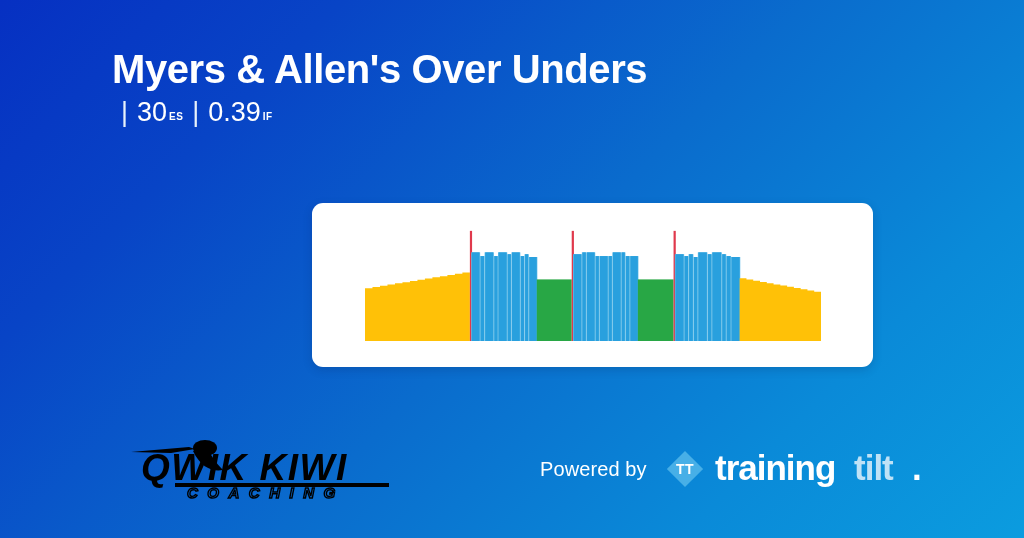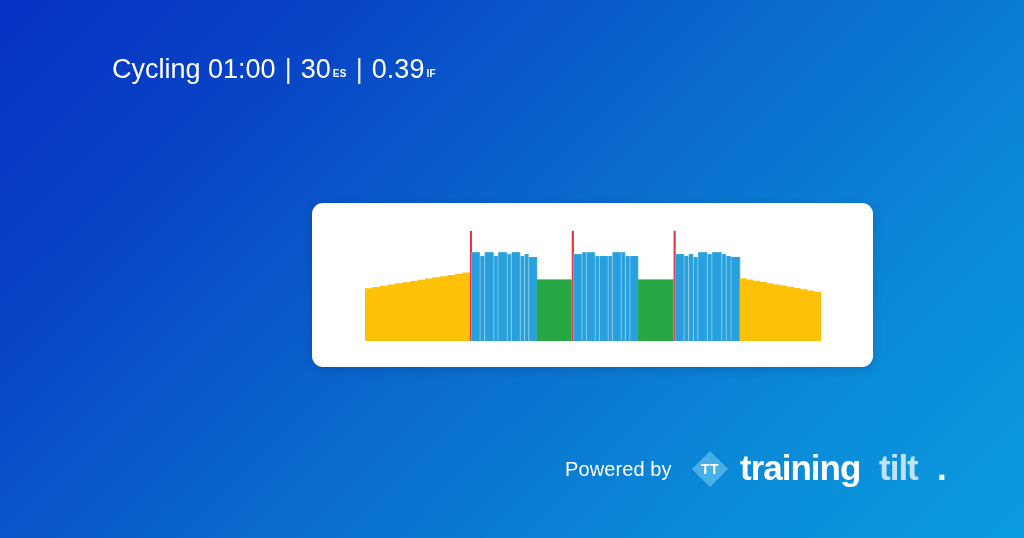--- a/index.html
+++ b/index.html
@@ -109,47 +109,43 @@
     display: flex;
     align-items: center;
     height: 54px;
   }
 
   #powered-by-label {
     font-size: 20px;
     font-weight: 400;
     color: #ffffff;
     letter-spacing: 0.1px;
-    margin-left: 25px;
   }
 
   #tt-diamond {
     width: 44px;
     height: 44px;
     margin-left: 16px;
     margin-right: 8px;
     position: relative;
     flex: none;
   }
 
   #trainingtilt-wordmark {
     height: 40px;
     width: 214px;
   }
 </style>
 </head>
 <body>
 
 <div id="header">
+  <div id="page-title">Myers &amp; Allen's Over Unders</div>
 
   <div id="subtitle">
-    <span>
-      <span>Cycling</span>
-      <span>01:00</span>
-    </span>
     <span class="sub-sep">|</span>
     <span>
       <span>30</span><span class="unit">ES</span>
     </span>
     <span class="sub-sep">|</span>
     <span>
       <span>0.39</span><span class="unit">IF</span>
     </span>
   </div>
 </div>
@@ -223,20 +219,37 @@
         <rect x="361.7713043478261" y="27.066666666666663" width="3.711304347826086" height="84.93333333333334" fill="#29a0de"></rect>
         <rect x="365.9826086956522" y="28" width="9.297391304347823" height="84" fill="#6cc0e8"></rect>
         <rect x="366.5826086956522" y="28" width="8.097391304347823" height="84" fill="#29a0de"></rect>
         <path d="M 374.68 112 L 374.68 49.15555555555555 L 381.45666666666665 49.15555555555555 L 381.45666666666665 50.39999999999999 L 388.23333333333335 50.39999999999999 L 388.23333333333335 51.64444444444443 L 395.01 51.64444444444443 L 395.01 52.888888888888886 L 401.7866666666667 52.888888888888886 L 401.7866666666667 54.133333333333326 L 408.56333333333333 54.133333333333326 L 408.56333333333333 55.37777777777778 L 415.34000000000003 55.37777777777778 L 415.34000000000003 56.62222222222222 L 422.1166666666667 56.62222222222222 L 422.1166666666667 57.86666666666667 L 428.8933333333333 57.86666666666667 L 428.8933333333333 59.111111111111114 L 435.67 59.111111111111114 L 435.67 60.355555555555554 L 442.44666666666666 60.355555555555554 L 442.44666666666666 61.6 L 449.22333333333336 61.6 L 449.22333333333336 62.84444444444445 L 456 62.84444444444445 L 456 112 Z" fill="#ffc107"></path>
       </svg>
   </div>
 </div>
 
 <div id="footer">
 
+  <div id="qwik-kiwi-logo">
+    <svg viewBox="0 0 272 62" width="272" height="62">
+
+      <g fill="#000000">
+        <path d="M0 14 L58 9 L64 11 L40 15 Z"></path>
+        <ellipse cx="74" cy="10" rx="12" ry="8"></ellipse>
+        <path d="M62 13 C70 30 82 34 92 32 C84 24 80 18 78 12 Z"></path>
+      </g>
+
+      <g>
+        <text x="10" y="42" font-family="'Liberation Sans', sans-serif" font-size="37" font-weight="bold" font-style="italic" letter-spacing="1.5" fill="#000000">QWIK KIWI</text>
+        <rect x="44" y="45" width="214" height="4" fill="#000000"></rect>
+      </g>
+
+      <text x="56" y="60" font-family="'Liberation Sans', sans-serif" font-size="15" font-weight="bold" font-style="italic" letter-spacing="9.5" fill="none" stroke="#000000" stroke-width="1.4">COACHING</text>
+    </svg>
+  </div>
 
   <div id="powered-by-group">
     <span id="powered-by-label">Powered by</span>
 
     <div id="tt-diamond">
       <svg viewBox="0 0 44 44" width="44" height="44">
         <rect x="9.2" y="9.2" width="25.6" height="25.6" transform="rotate(45 22 22)" fill="#4db3e8" opacity="0.92"></rect>
         <text x="22" y="27" text-anchor="middle" font-family="'Liberation Sans', sans-serif" font-size="14" font-weight="bold" letter-spacing="0.5" fill="#ffffff">TT</text>
       </svg>
     </div>

